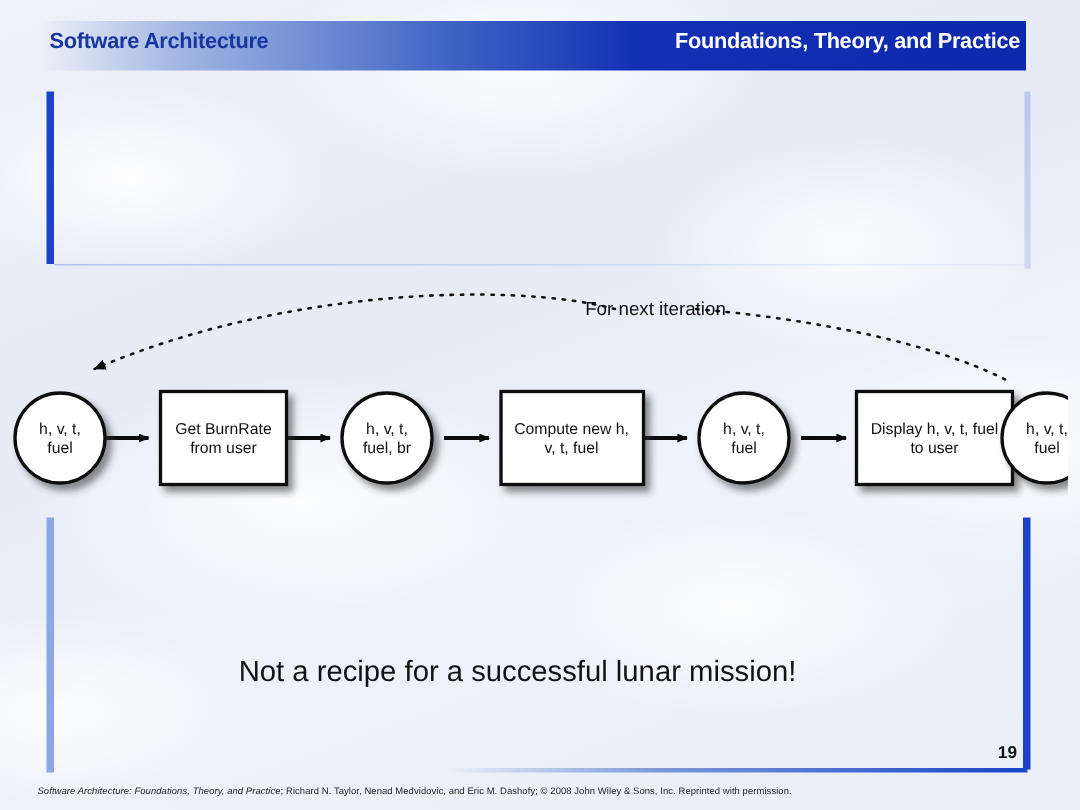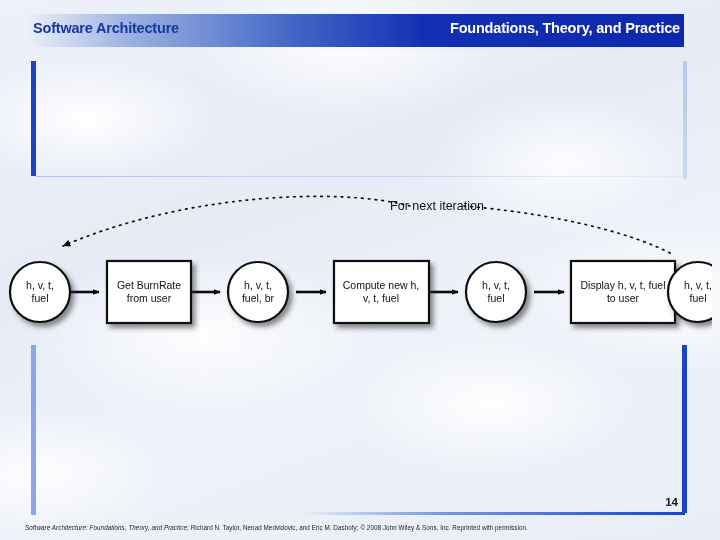--- a/index.html
+++ b/index.html
@@ -249,18 +249,19 @@
       <text x="615" y="120" text-anchor="middle" font-family="Liberation Sans, sans-serif" font-size="10.5" fill="#111">to user</text>
 
       <g filter="url(#softshadow)">
         <circle cx="690" cy="110" r="30" fill="#ffffff" stroke="#0c0c0c" stroke-width="2.2"></circle>
       </g>
       <text x="690" y="107" text-anchor="middle" font-family="Liberation Sans, sans-serif" font-size="10.5" fill="#111">h, v, t,</text>
       <text x="690" y="120" text-anchor="middle" font-family="Liberation Sans, sans-serif" font-size="10.5" fill="#111">fuel</text>
     </svg>
   </div>
 
+  <div class="tagline">Not a recipe for a successful lunar mission!</div>
 
   <div class="footer-rule"></div>
-  <div class="page-number">14</div>
+  <div class="page-number">19</div>
   <div class="copyright"><span>Software Architecture: Foundations, Theory, and Practice</span><span class="roman">; Richard N. Taylor, Nenad Medvidovic, and Eric M. Dashofy; © 2008 John Wiley &amp; Sons, Inc. Reprinted with permission.</span></div>
 
 </div>
 
 </body></html>

